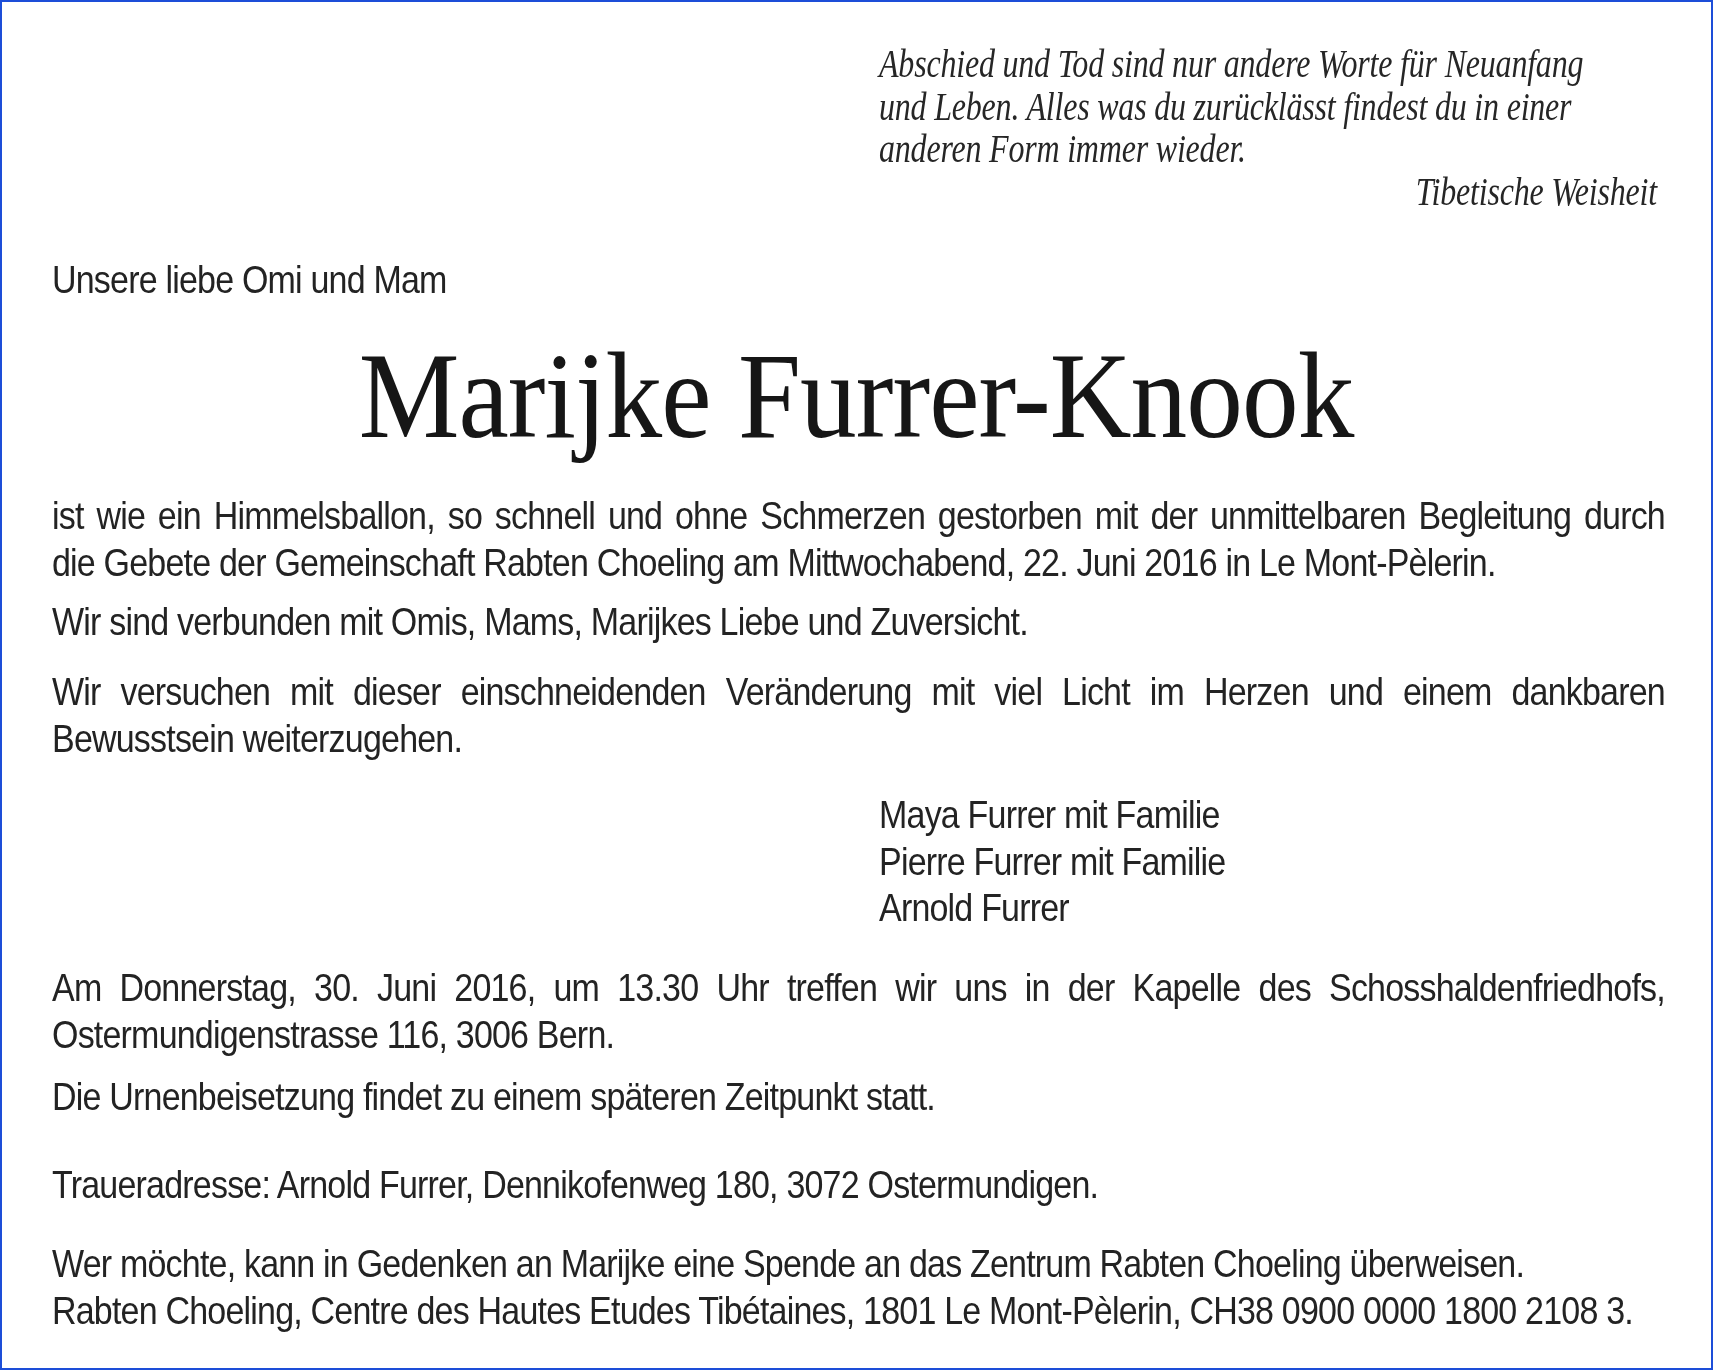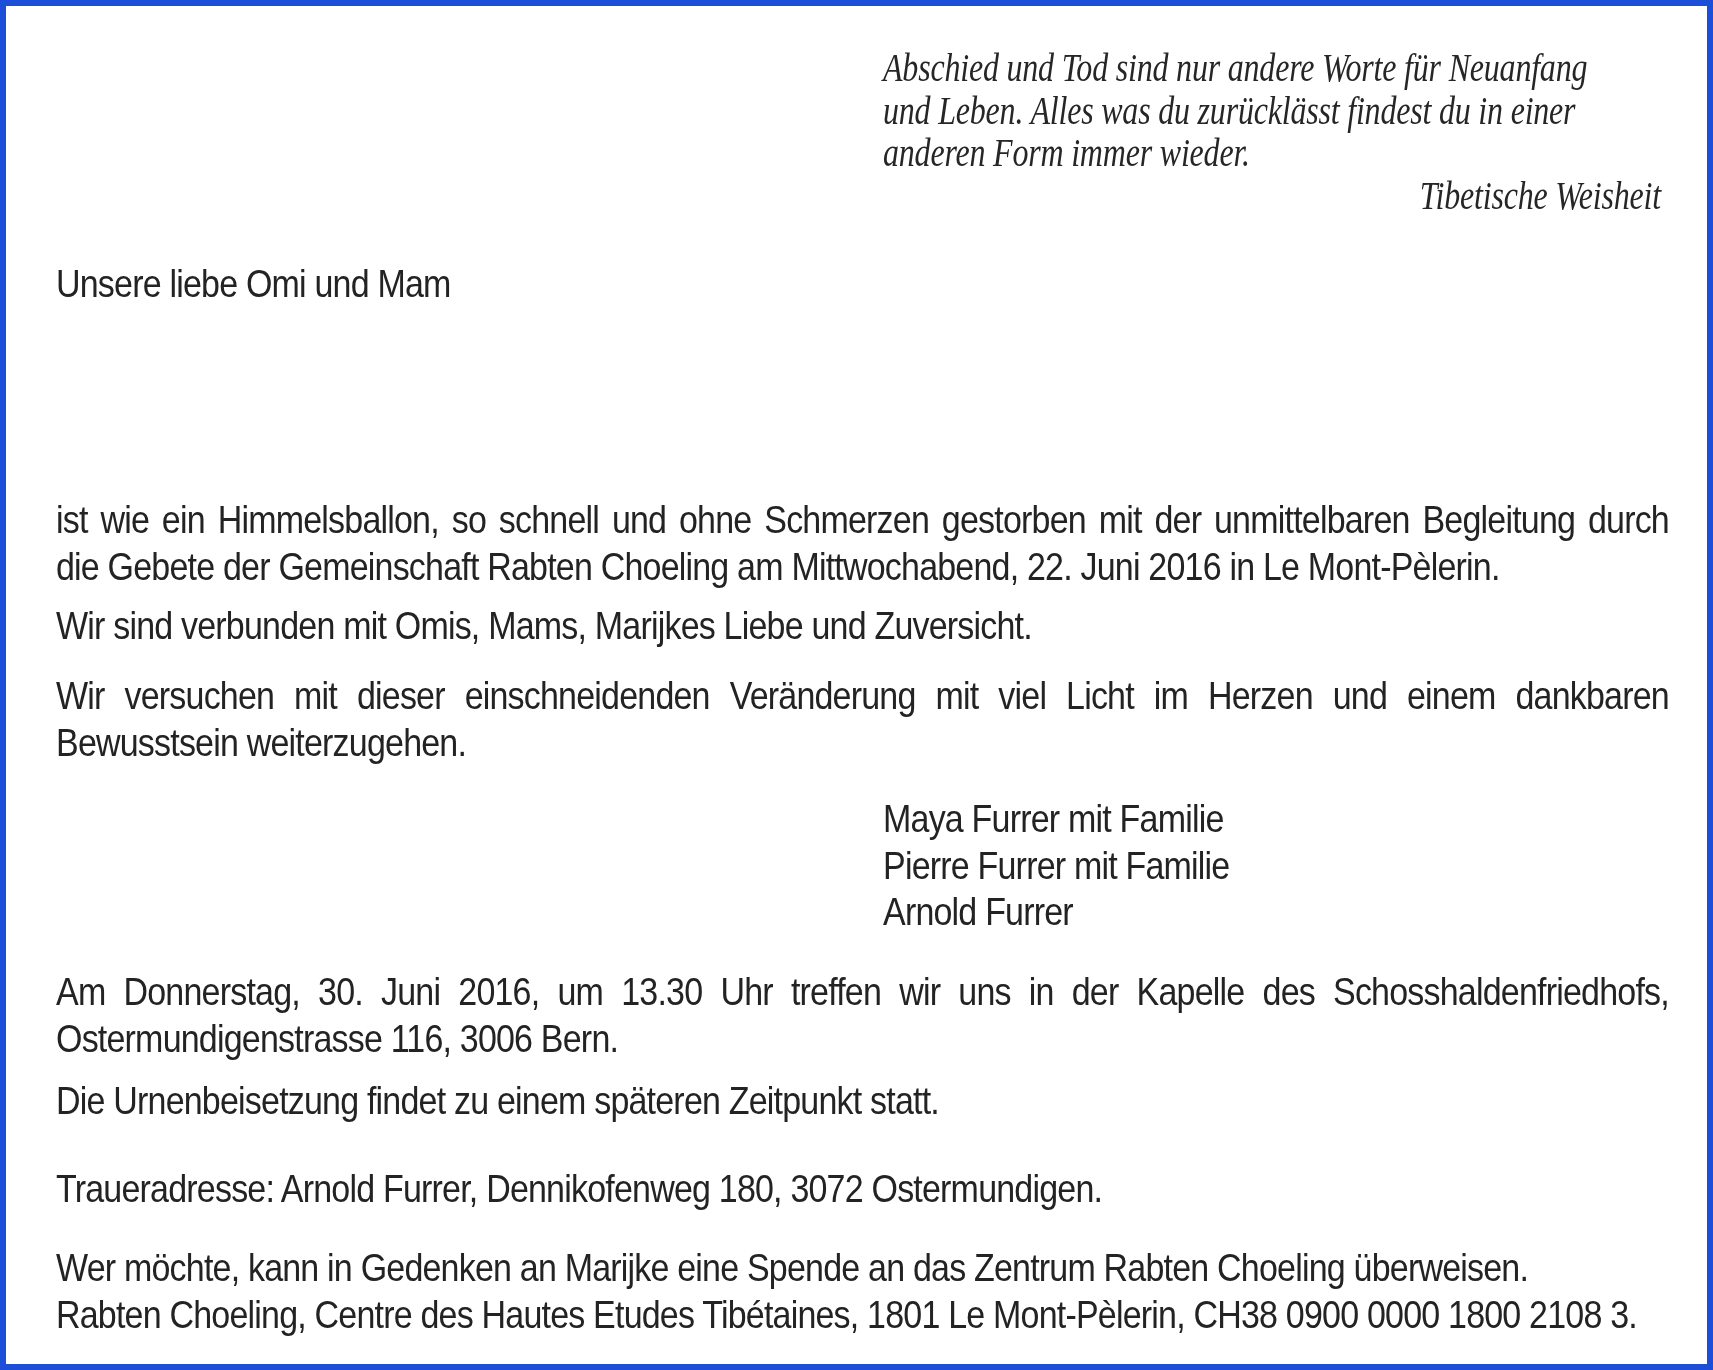--- a/index.html
+++ b/index.html
@@ -1,20 +1,20 @@
 <!DOCTYPE html>
 <html><head>
 <meta charset="utf-8">
 <style>
   html,body{margin:0;padding:0;background:#e9e9e9;}
   #page{
     position:relative;
     width:1713px;height:1370px;
     background:#ffffff;
-    border:6px solid #1d4ed8;
+    border:2px solid #1d4ed8;
     box-sizing:border-box;
     overflow:hidden;
     font-family:"Liberation Sans", sans-serif;
     color:#232323;
   }
   
   .cond{
     font-size:34px;
     letter-spacing:-0.8px;
     line-height:40px;
@@ -74,20 +74,23 @@
     <div class="line">Abschied und Tod sind nur andere Worte für Neuanfang</div>
     <div class="line">und Leben. Alles was du zurücklässt findest du in einer</div>
     <div class="line">anderen Form immer wieder.</div>
     <div id="quote-attribution" class="line">Tibetische Weisheit</div>
   </div>
 
   <div id="opening-line" class="block cond">
     <div class="line">Unsere liebe Omi und Mam</div>
   </div>
 
+  <div id="deceased-name" class="block">
+    <span class="squeeze">Marijke Furrer-Knook</span>
+  </div>
 
   <div id="paragraph-1" class="block cond">
     <div class="line jline">
         <span>ist</span>
         <span>wie</span>
         <span>ein</span>
         <span>Himmelsballon,</span>
         <span>so</span>
         <span>schnell</span>
         <span>und</span>

